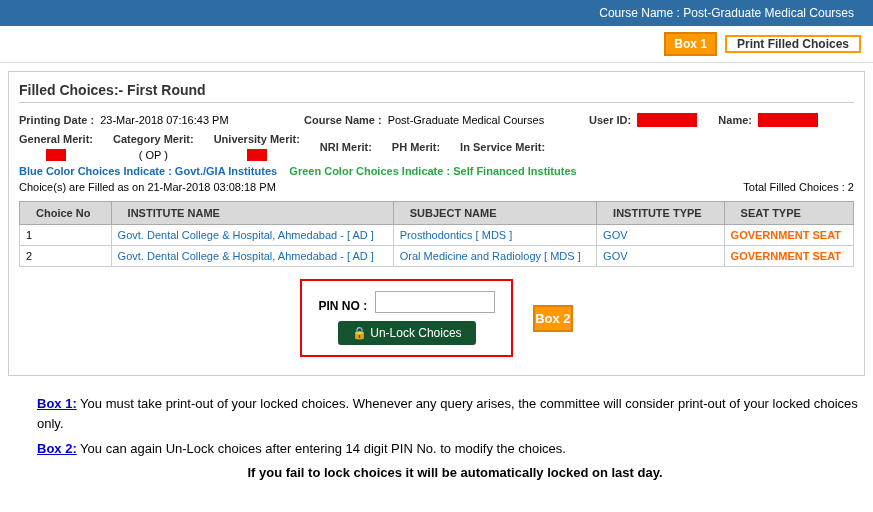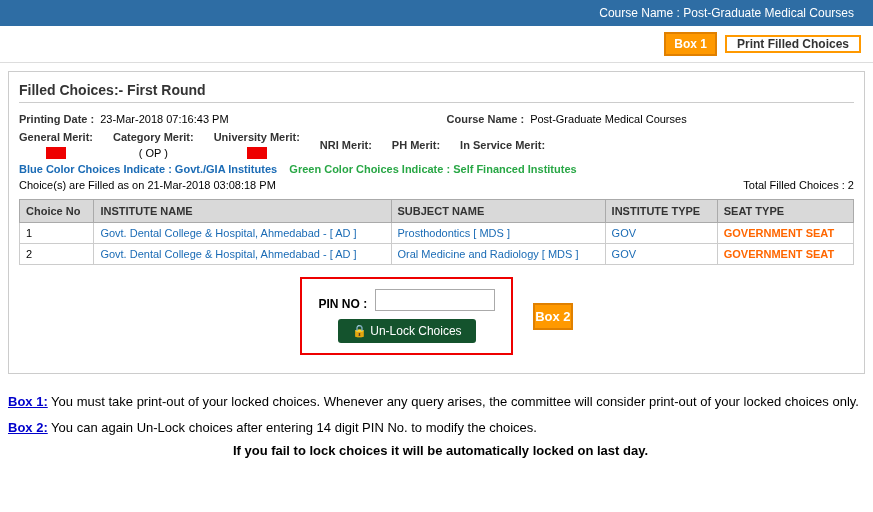--- a/index.html
+++ b/index.html
@@ -51,21 +51,21 @@
       font-size: 14px;
       font-weight: bold;
       color: #333;
       margin-bottom: 10px;
       border-bottom: 1px solid #ccc;
       padding-bottom: 4px;
     }
 
     .info-grid {
       display: grid;
-      grid-template-columns: 1fr 1fr;
+      grid-template-columns: 1fr 1fr 1fr;
       gap: 4px 20px;
       margin-bottom: 6px;
     }
 
     .info-row {
       display: flex;
       align-items: center;
       gap: 6px;
       font-size: 11px;
     }
@@ -106,21 +106,21 @@
 
     .choices-table {
       width: 100%;
       border-collapse: collapse;
       font-size: 11px;
       margin-bottom: 12px;
     }
     .choices-table th {
       background: #d9d9d9;
       border: 1px solid #aaa;
-      padding: 5px 6px;
+      padding: 5px 16px;
       text-align: left;
       font-weight: bold;
       color: #333;
       margin-left: 36px;
     }
     .choices-table td {
       border: 1px solid #ccc;
       padding: 4px 6px;
     }
     .choices-table .link-cell { color: #1a6bb5; cursor: pointer; }
@@ -174,20 +174,21 @@
       font-weight: bold;
       padding: 4px 0;
       font-size: 13px;
       border: 2px solid #e08000;
     }
 
     
     .notes-section {
       padding: 10px 0 0 8px;
       font-size: 13px;
+      margin-left: 29px;
     }
 
     .note-box1 {
       margin-bottom: 6px;
       line-height: 1.5;
     }
     .note-box1 .box-ref { color: #00c; text-decoration: underline; font-weight: bold; }
     .note-box2 {
       margin-bottom: 6px;
       line-height: 1.5;
@@ -216,20 +217,27 @@
   <div class="section-title">Filled Choices:- First Round</div>
 
   <div class="info-grid">
     <div class="info-row">
       <span class="info-label">Printing Date :</span>
       <span>23-Mar-2018 07:16:43 PM</span>
     </div>
     <div class="info-row">
       <span class="info-label">Course Name :</span>
       <span>Post-Graduate Medical Courses</span>
+    </div>
+    <div class="info-row">
+      <span class="info-label">User ID:</span>
+      <span class="red-box"></span>
+      &nbsp;&nbsp;&nbsp;
+      <span class="info-label">Name:</span>
+      <span class="red-box"></span>
     </div>
   </div>
 
   <div class="merit-row">
     <div class="merit-item">
       <span class="info-label">General Merit:</span>
       <span class="merit-red"></span>
     </div>
     <div class="merit-item">
       <span class="info-label">Category Merit:</span>

